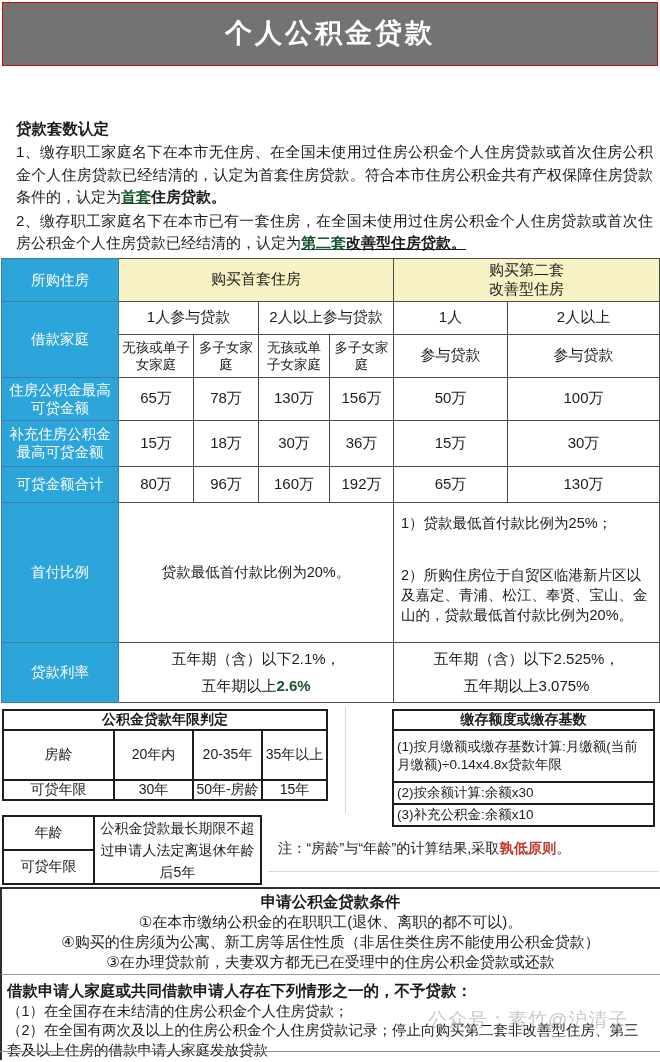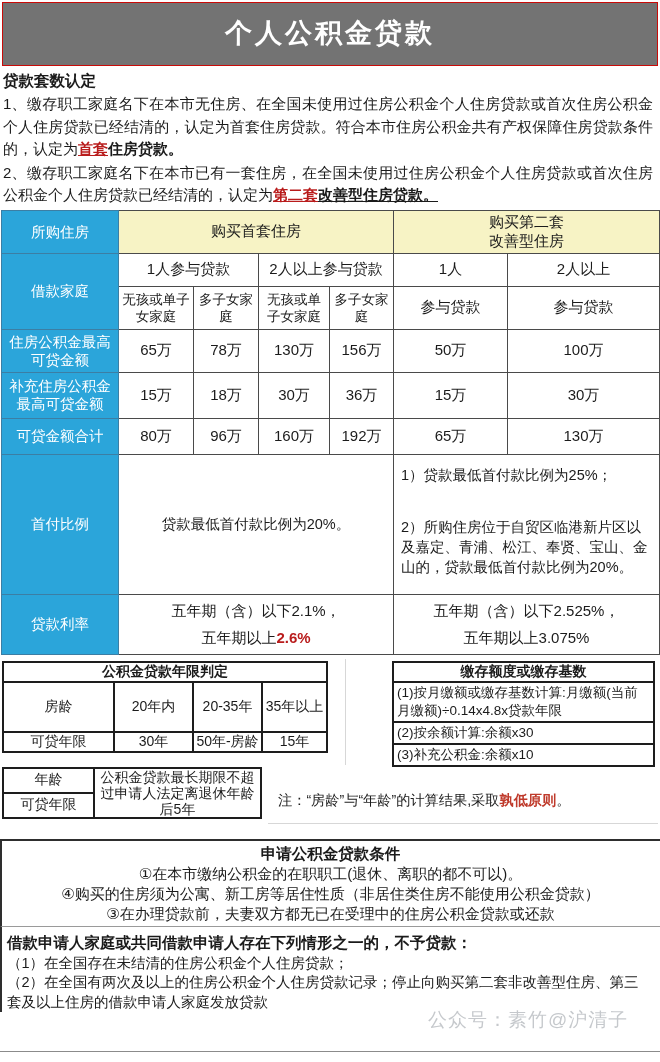--- a/index.html
+++ b/index.html
@@ -6,24 +6,24 @@
   body{
     width:660px;height:1062px;background:#ffffff;position:relative;overflow:hidden;
     font-family:"Liberation Sans","DejaVu Sans",sans-serif;color:#1b1b1b;
   }
   
   .banner{
     margin:2px 2px 0 2px;height:62px;background:#737373;border:1px solid #c90b08;
     color:#fff;font-size:27px;font-weight:bold;text-align:center;line-height:60px;letter-spacing:3px;
   }
   
-  .intro{padding:4px 7px 0 3px;font-size:15px;line-height:22.5px;}
+  .intro{padding:4px 7px 0 16px;font-size:15px;line-height:22.5px;margin-top:48px;}
   .intro h2{font-size:15.5px;margin:0;line-height:22px;}
   .intro p{margin:1px 0 0 0;text-align:justify;}
-  .em-red{color:#b91c1c;font-weight:bold;text-decoration:underline;}
+  .em-red{color:#14532d;font-weight:bold;text-decoration:underline;}
   .em-bold{font-weight:bold;}
   .em-bold-u{font-weight:bold;text-decoration:underline;}
   
   table.main{border-collapse:collapse;table-layout:fixed;width:658px;margin:3px 1px 0 1px;}
   .main td{border:1px solid #4a4a4a;text-align:center;vertical-align:middle;font-size:15px;padding:1px 2px;overflow:hidden;}
   .main td.hd{background:#2ba5da;color:#ffffff;font-size:14.5px;line-height:18px;border-color:#3c7ea4;}
   .main td.cream{background:#f7f3c5;}
   .main td.small{font-size:13.5px;line-height:17px;margin-top:32px;}
   .main td.dp-right{text-align:left;vertical-align:top;font-size:14.5px;padding:10px 7px;line-height:20px;}
   .main .dp-second{margin-top:32px;}
@@ -168,41 +168,41 @@
       <td>15年</td>
     </tr>
   </tbody>
     </table>
 
   <table class="tbl" style="left:392px;top:6px;width:263px;">
     <tbody>
         <tr style="height:19px">
           <td class="t-title">缴存额度或缴存基数</td>
         </tr>
-    <tr style="height:40px">
+    <tr style="height:52px">
           <td class="left">(1)按月缴额或缴存基数计算:月缴额(当前月缴额)÷0.14x4.8x贷款年限</td>
         </tr>
     <tr style="height:20px">
           <td class="left">(2)按余额计算:余额x30</td>
         </tr>
     <tr style="height:20px">
           <td class="left">(3)补充公积金:余额x10</td>
         </tr>
   </tbody>
     </table>
 
   <table class="tbl" style="left:2px;top:112px;width:258px;padding-left:10px;">
     <colgroup>
         <col style="width:91px">
         <col style="width:167px">
       </colgroup>
     <tbody>
         <tr style="height:25px">
       <td>年龄</td>
-      <td rowspan="2" style="line-height:16px;">公积金贷款最长期限不超过申请人法定离退休年龄后5年</td>
+      <td rowspan="2" style="line-height:22px;">公积金贷款最长期限不超过申请人法定离退休年龄后5年</td>
     </tr>
     <tr style="height:25px">
       <td>可贷年限</td>
     </tr>
   </tbody>
     </table>
 
   <div class="note"><span>注：</span><span>“房龄”与“年龄”的计算结果,采取</span><span class="n-red">孰低原则</span><span>。</span></div>
 
   <div class="gridline-v" style="left:345px;top:4px;height:106px;"></div>

